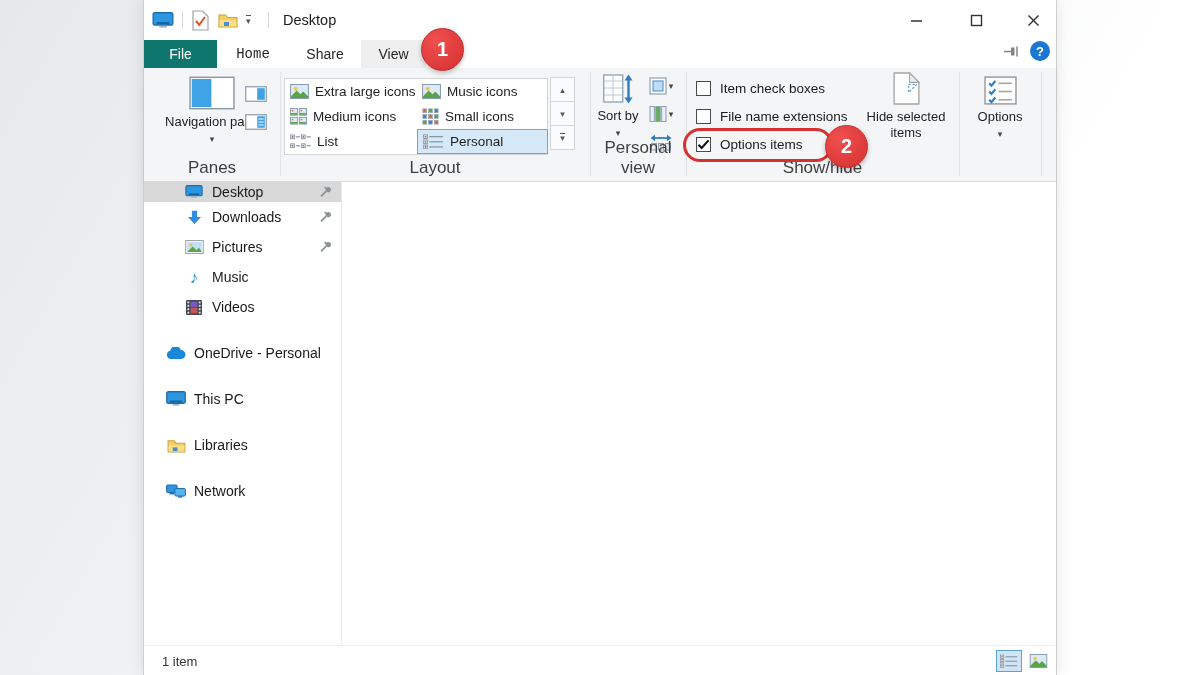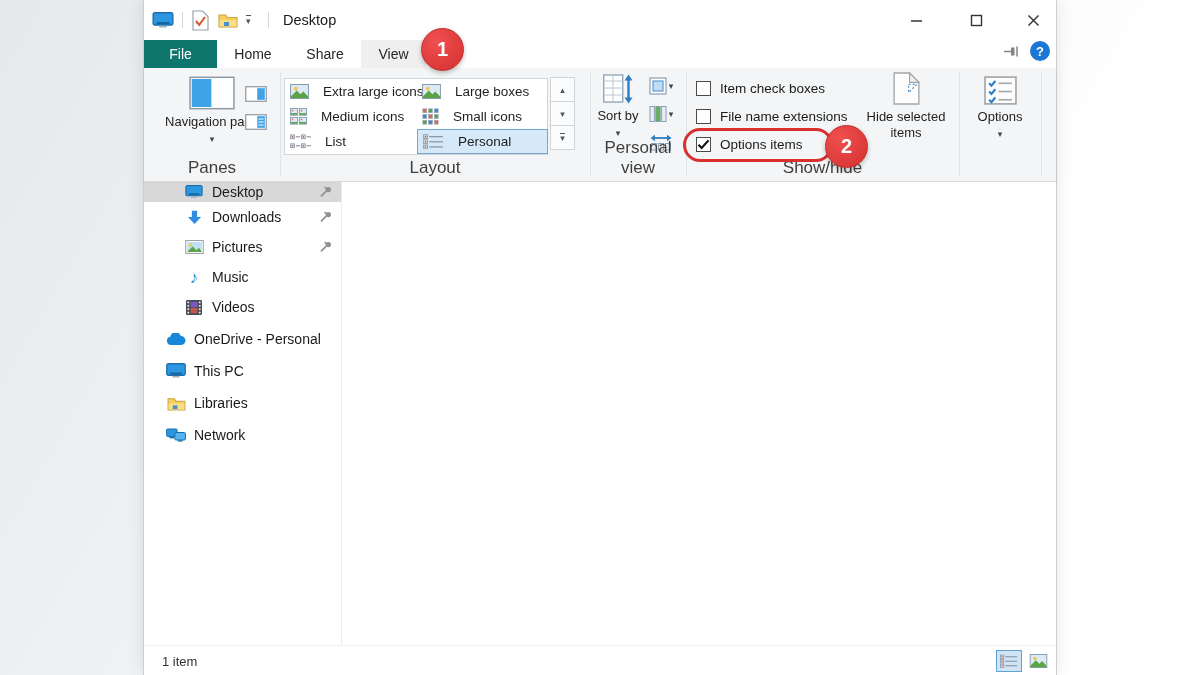--- a/index.html
+++ b/index.html
@@ -18,39 +18,39 @@
   .titlebar { position:absolute; left:0; top:0; width:100%; height:40px; background:#fff; }
   .tb-item { position:absolute; top:0; display:flex; align-items:center; height:40px; }
   .tb-sep { position:absolute; top:12px; width:1px; height:16px; background:#d6d7d8; }
   .qat-caret { font-size:9px; color:#555; line-height:1; border-top:1.5px solid #555; padding-top:1px; }
   .title-text { position:absolute; left:139px; top:0; height:40px; display:flex; align-items:center; font-size:14.5px; color:#1a1a1a; }
   .winctl { position:absolute; top:0; height:40px; width:34px; display:flex; align-items:center; justify-content:center; }
   
   .tabrow { position:absolute; left:0; top:40px; width:100%; height:28px; background:#fff; }
   .tab { position:absolute; top:0; height:28px; display:flex; align-items:center; justify-content:center; font-size:14px; color:#262626; }
   .tab-file { left:0; width:73px; background:#0f766e; color:#fff; }
-  .tab-home { left:73px; width:72px; }
+  .tab-home { left:73px; width:72px;font-family:Liberation Mono, monospace; }
   .tab-share{ left:145px; width:72px; }
   .tab-view { left:217px; width:65px; background:#efefef; }
   .pinicon { position:absolute; left:860px; top:46px; }
   .helpicon { position:absolute; left:886px; top:41px; width:20px; height:20px; border-radius:50%;
     background:#1b76d4; color:#fff; font-size:13px; font-weight:bold; display:flex; align-items:center; justify-content:center; }
   
   .ribbon { position:absolute; left:0; top:68px; width:100%; height:114px; background:#f4f5f6;
     border-bottom:1px solid #d9dadb; box-shadow:0 1px 2px rgba(0,0,0,.07); }
   .rsep { position:absolute; top:4px; width:1px; height:104px; background:#e2e3e4; }
   .grouplabel { position:absolute; bottom:3px; font-size:17px; color:#3f3f3f; text-align:center; }
   .bigbtn { position:absolute; display:flex; flex-direction:column; align-items:center; }
   .bigbtn .blabel { font-size:13px; color:#1e1e1e; text-align:center; line-height:1.25; margin-top:4px; }
   .caret { font-size:9px; color:#444; }
   .smallbtn { position:absolute; width:24px; height:20px; display:flex; align-items:center; justify-content:center; }
   
   .gallery { position:absolute; left:140px; top:10px; width:264px; height:77px;
     background:#fff; border:1px solid #d4d5d6; display:grid; grid-template-columns:132px 131px; grid-auto-rows:25px; }
-  .gcell { display:flex; align-items:center; padding-left:5px; font-size:13.5px; color:#1e1e1e;gap:8px; }
+  .gcell { display:flex; align-items:center; padding-left:5px; font-size:13.5px; color:#1e1e1e; }
   .gcell .glabel { margin-left:6px; white-space:nowrap; }
   .gcell.sel { background:#d6e9f9; border:1px solid #70a7d6; }
   .garrows { position:absolute; left:406px; top:10px; width:25px; height:77px; }
   .gar { width:25px; height:25px; background:#fafbfc; border:1px solid #d4d5d6; display:flex; flex-direction:column;
     align-items:center; justify-content:center; font-size:9px; color:#555; margin-top:-1px; }
   .gar .bar { border-top:1.5px solid #555; padding-top:0px; line-height:1; }
   
   .cbrow { position:absolute; left:552px; height:16px; display:flex; align-items:center; }
   .cbox { width:15px; height:15px; background:#fff; border:1.5px solid #4a4a4a; display:flex; align-items:center; justify-content:center; }
   .cblabel { margin-left:9px; font-size:13.5px; color:#1a1a1a; white-space:nowrap; }
@@ -62,21 +62,21 @@
     box-shadow:0 2px 5px rgba(0,0,0,.25); }
   .badge1 { left:277px; top:28px; }
   .badge2 { left:681px; top:125px; }
   
   .content { position:absolute; left:0; top:182px; width:100%; height:463px; background:#fff; }
   .sidebar { position:absolute; left:0; top:0; width:197px; height:100%; }
   .side-sep { position:absolute; left:197px; top:0; width:1px; height:100%; background:#ececec; }
   .srow { position:relative; height:30px; display:flex; align-items:center; font-size:14px; color:#1a1a1a; }
   .srow .sic { width:20px; display:flex; justify-content:center; margin-right:8px; }
   .srow.child { padding-left:40px; }
-  .srow.toplevel { padding-left:22px; margin-top:2px; }
+  .srow.toplevel { padding-left:22px; margin-top:16px; }
   .srow.sel { background:#d8d8d8; height:20px; }
   .pinwrap { position:absolute; left:176px; top:50%; transform:translateY(-50%); }
   .note { color:#1e8fd5; font-size:17px; line-height:1; }
   
   .statusbar { position:absolute; left:0; bottom:0; width:100%; height:30px; background:#fff; border-top:1px solid #f0f0f0; }
   .count { position:absolute; left:18px; top:0; height:30px; display:flex; align-items:center; font-size:13px; color:#333; }
   .viewtoggle { position:absolute; top:4px; width:26px; height:22px; display:flex; align-items:center; justify-content:center;
     border:1px solid transparent; }
   .viewtoggle.sel { background:#cfe4f5; border:1px solid #5ea3d8; }
   svg { display:block; }
@@ -387,21 +387,21 @@
             </svg>
           </span>
         <span class="glabel">Extra large icons</span>
       </div>
       <div class="gcell">
         <span>
             <svg width="19" height="15">
               <use href="#s-photo"></use>
             </svg>
           </span>
-        <span class="glabel">Large boxes</span>
+        <span class="glabel">Music icons</span>
       </div>
       <div class="gcell">
         <span>
             <svg width="17" height="17">
               <use href="#s-minis"></use>
             </svg>
           </span>
         <span class="glabel">Medium icons</span>
       </div>
       <div class="gcell">

